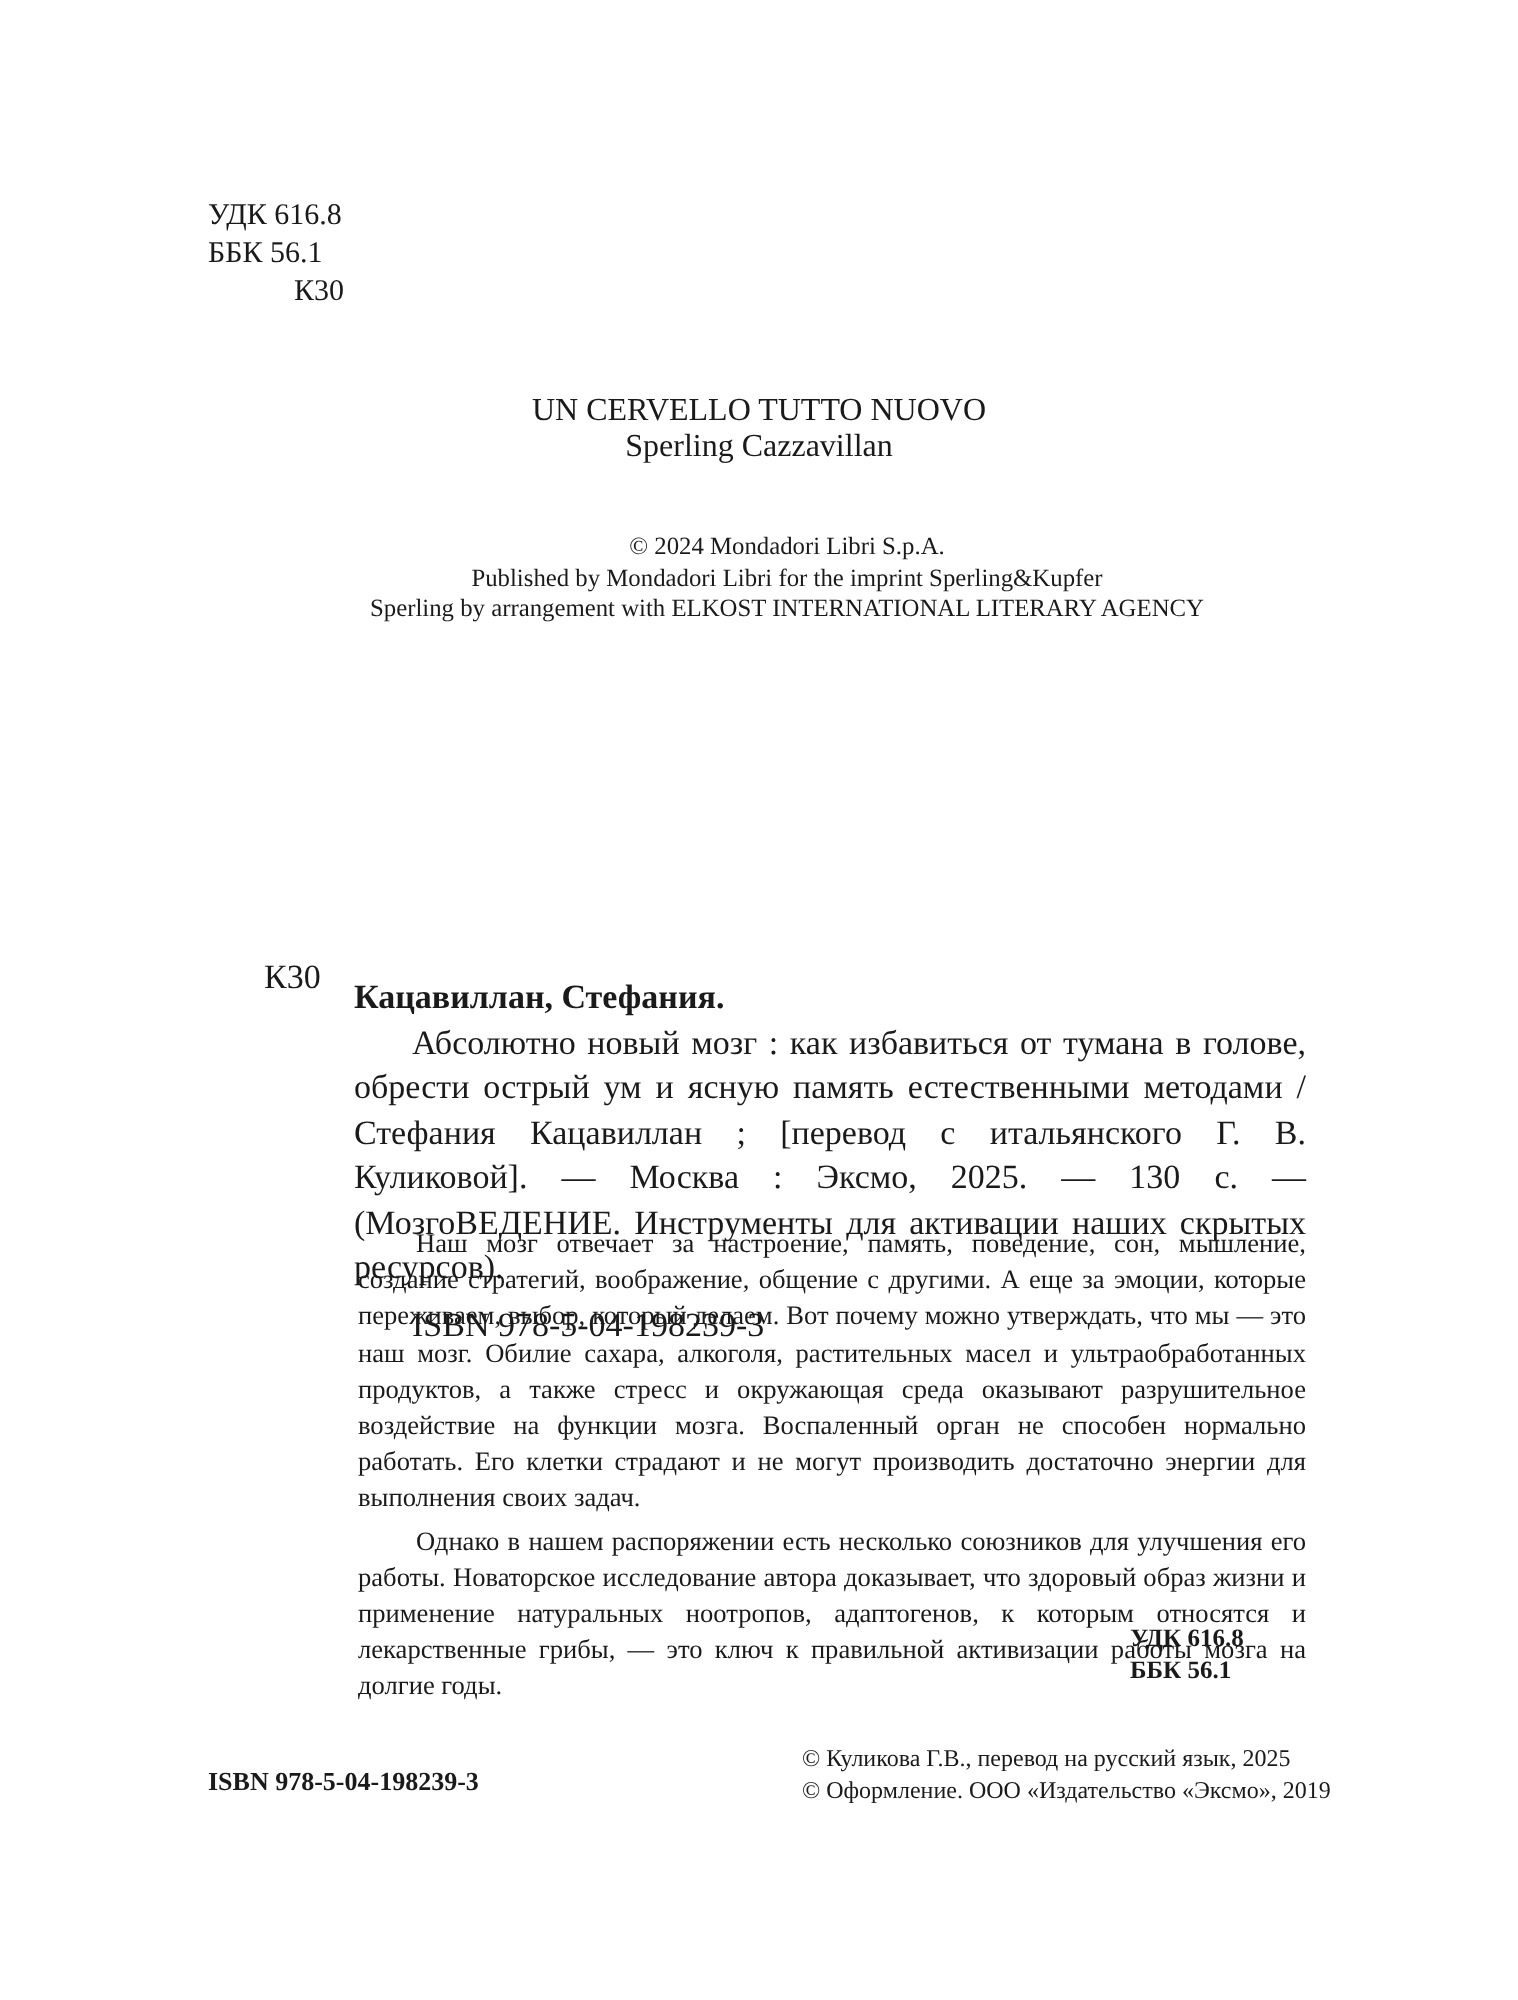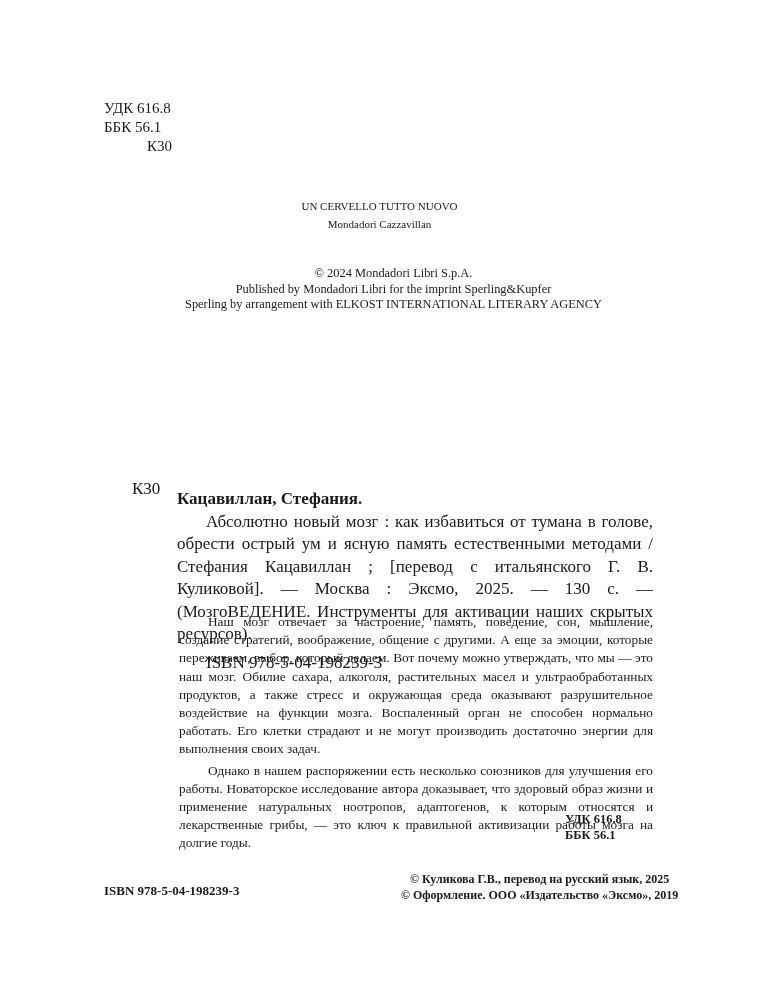--- a/index.html
+++ b/index.html
@@ -3,45 +3,45 @@
 <meta charset="utf-8">
 <style>
   html, body { margin: 0; padding: 0; background: #ffffff; }
   body {
     width: 759px; height: 1000px; position: relative; overflow: hidden;
     font-family: "Liberation Serif", "DejaVu Serif", serif; color: #1a1a1a;
   }
   .abs { position: absolute; }
   .codes { left: 104px; top: 99px; font-size: 15px; line-height: 19px; }
   .codes .k30 { padding-left: 43px; }
-  .title-block { left: 0; width: 759px; top: 197px; text-align: center; font-size: 11px; line-height: 18px; }
+  .title-block { left: 0; width: 759px; top: 197px; text-align: center; font-size: 16px; line-height: 18px; }
   .copy-block { left: 0; width: 759px; top: 266px; text-align: center; font-size: 12.4px; line-height: 15.5px; padding-left: 14px; }
   .k30-label { left: 132px; top: 478px; font-size: 17px; line-height: 22px; }
   .entry { left: 177px; width: 476px; top: 456px; font-size: 17px; line-height: 22.5px; }
   .entry .author { font-weight: bold; margin-top: 32px; }
   .entry .desc { text-align: justify; text-indent: 29px; }
   .entry .isbn { padding-left: 29px; margin-top: 6px; }
   .abstract { left: 177px; width: 476px; top: 613px; font-size: 13.3px; line-height: 18.2px; }
   .abstract p { margin: 0 0 3px 2px; text-align: justify; text-indent: 29px; }
   .udk-bottom { left: 565px; top: 811px; font-size: 12.5px; line-height: 16px; font-weight: bold; }
   .isbn-bottom { left: 104px; top: 883px; font-size: 13px; font-weight: bold; }
-  .copyrights { left: 401px; top: 871px; font-size: 12px; line-height: 16px; font-weight: bold; text-align: center; }
+  .copyrights { left: 401px; top: 871px; font-size: 12px; line-height: 16px; font-weight: normal; }
 </style>
 </head>
 <body>
 
 <div class="abs codes">
   <div>УДК 616.8</div>
   <div>ББК 56.1</div>
   <div class="k30">К30</div>
 </div>
 
 <div class="abs title-block">
   <div>UN CERVELLO TUTTO NUOVO</div>
-  <div>Mondadori Cazzavillan</div>
+  <div>Sperling Cazzavillan</div>
 </div>
 
 <div class="abs copy-block">
   <div>© 2024 Mondadori Libri S.p.A.</div>
   <div>Published by Mondadori Libri for the imprint Sperling&amp;Kupfer</div>
   <div>Sperling by arrangement with ELKOST INTERNATIONAL LITERARY AGENCY</div>
 </div>
 
 <div class="abs k30-label">К30</div>
 

